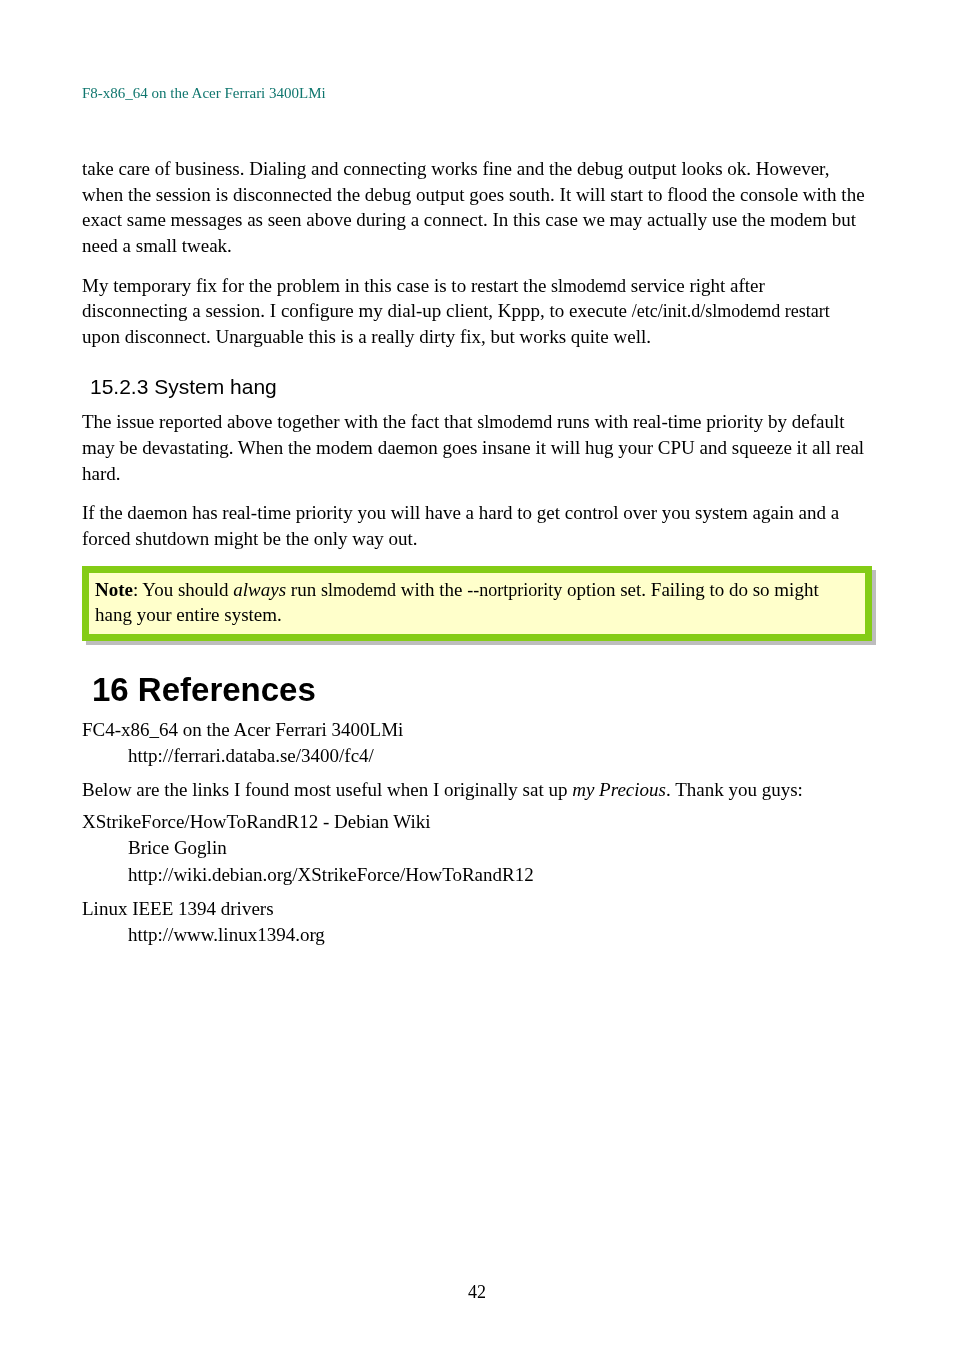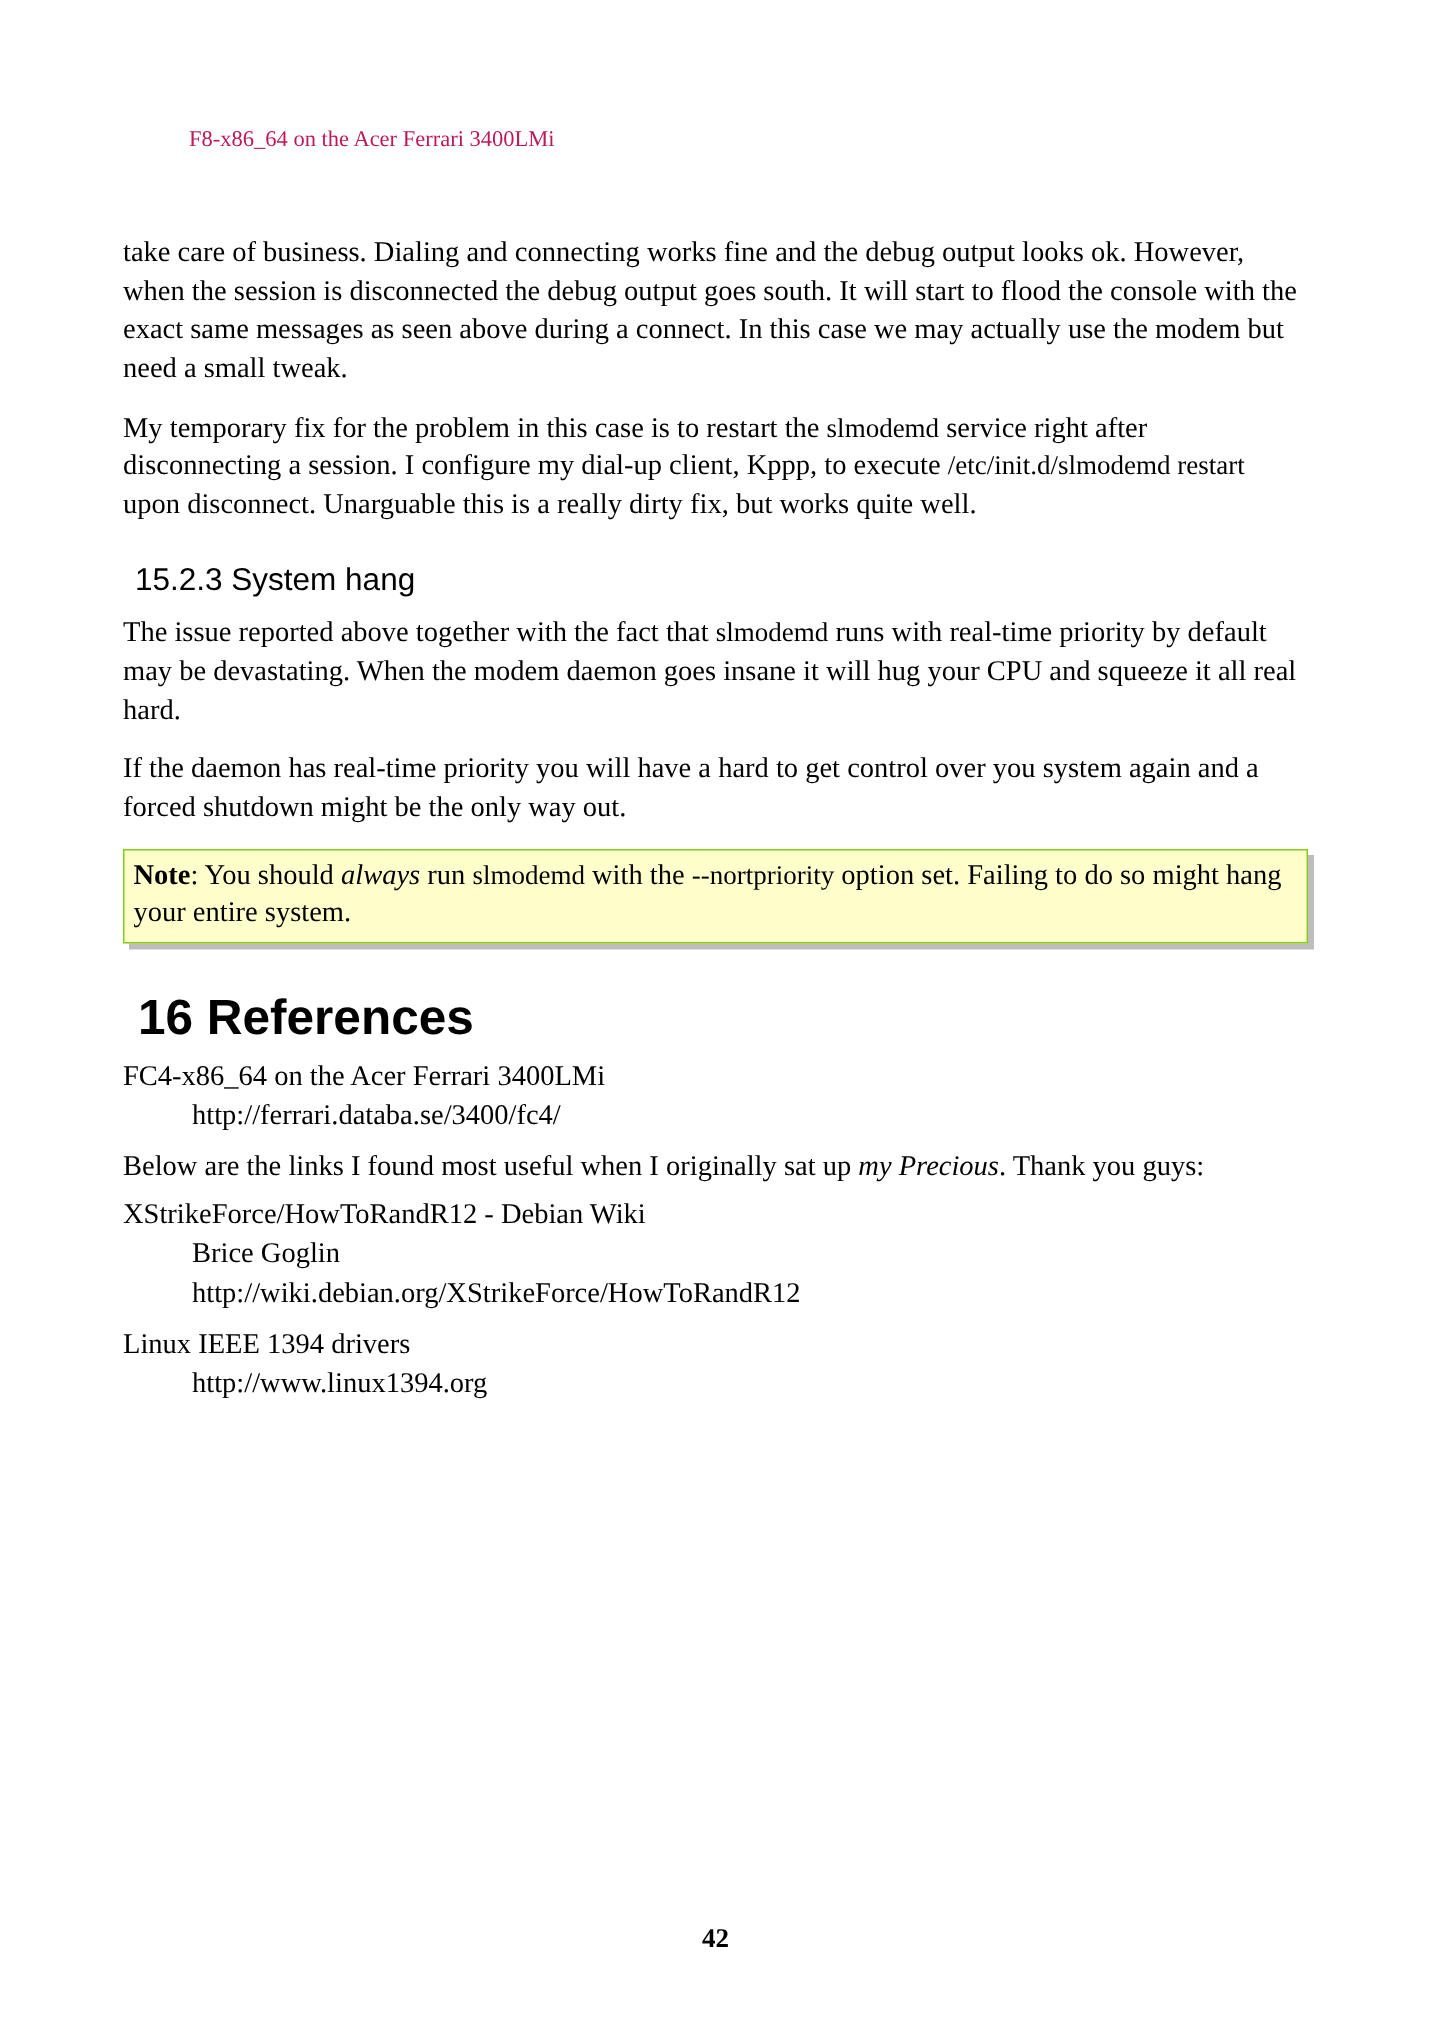--- a/index.html
+++ b/index.html
@@ -12,43 +12,42 @@
   .page {
     width: 954px;
     min-height: 1351px;
     padding: 85px 82px 60px 82px;
     box-sizing: border-box;
     position: relative;
   }
   .running-header {
     font-family: Georgia, serif;
     font-size: 15px;
-    color: #be185d;
+    color: #0f766e;
     margin-bottom: 54px;
-    margin-left: 44px;
   }
   p.body {
     font-family: Georgia, serif;
     font-size: 19px;
     line-height: 1.35;
     margin: 0 0 14px 0;
     text-align: left;
   }
   .mono {
     font-family: Liberation Serif, serif;
     font-size: 18px;
   }
   h3.subsection {
     font-family: Verdana, Geneva, sans-serif;
     font-weight: normal;
     font-size: 21px;
     margin: 26px 0 10px 8px;
   }
   .note-box {
-    border: 1px solid #84cc16;
+    border: 7px solid #84cc16;
     background: #ffffcb;
     box-shadow: 4px 4px 0 0 #bdbdbd;
     padding: 4px 6px 6px 6px;
     margin: 10px 0 30px 0;
     font-family: Georgia, serif;
     font-size: 19px;
     line-height: 1.35;
   }
   .note-box .note-label {
     font-weight: bold;
@@ -85,21 +84,20 @@
     font-style: italic;
   }
   .page-number {
     position: absolute;
     bottom: 48px;
     left: 0;
     width: 100%;
     text-align: center;
     font-family: Georgia, serif;
     font-size: 18px;
-    font-weight: bold;
   }
 </style>
 </head>
 <body>
 
 <div class="page">
 
   <div class="running-header">F8-x86_64 on the Acer Ferrari 3400LMi</div>
 
   <p class="body">take care of business. Dialing and connecting works fine and the debug output looks ok. However, when the session is disconnected the debug output goes south. It will start to flood the console with the exact same messages as seen above during a connect. In this case we may actually use the modem but need a small tweak.</p>

